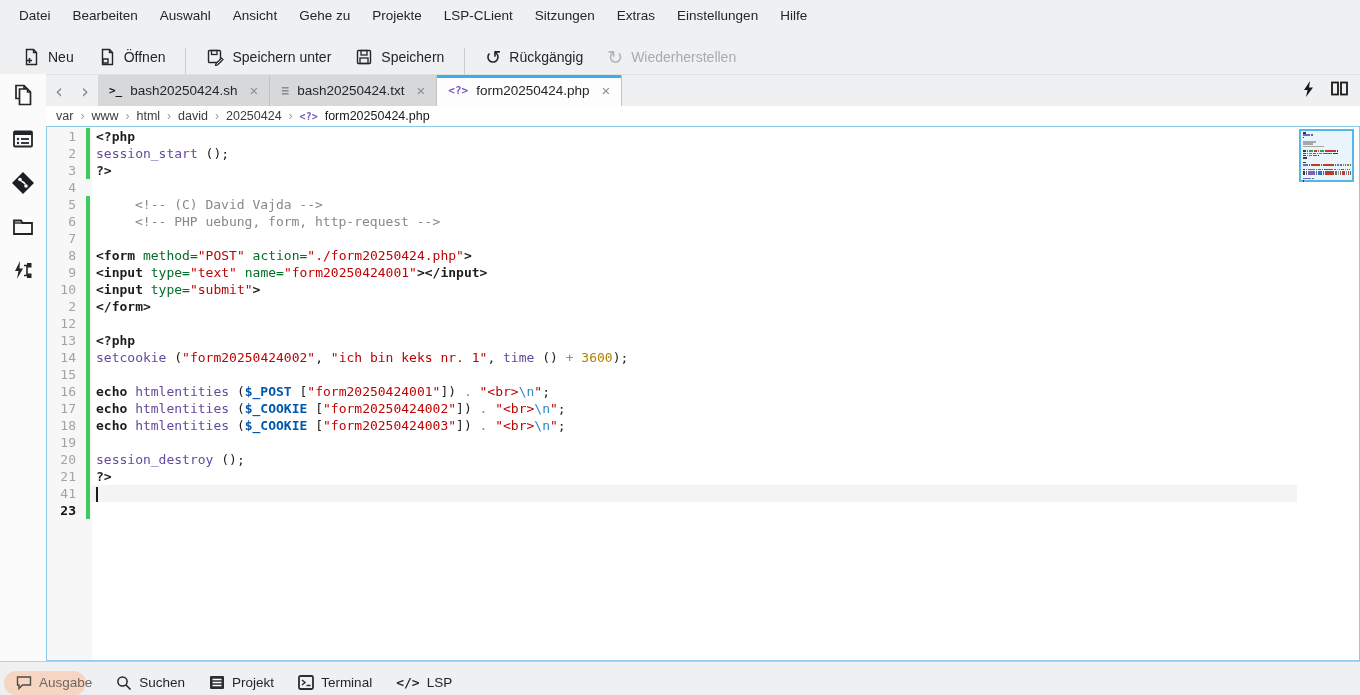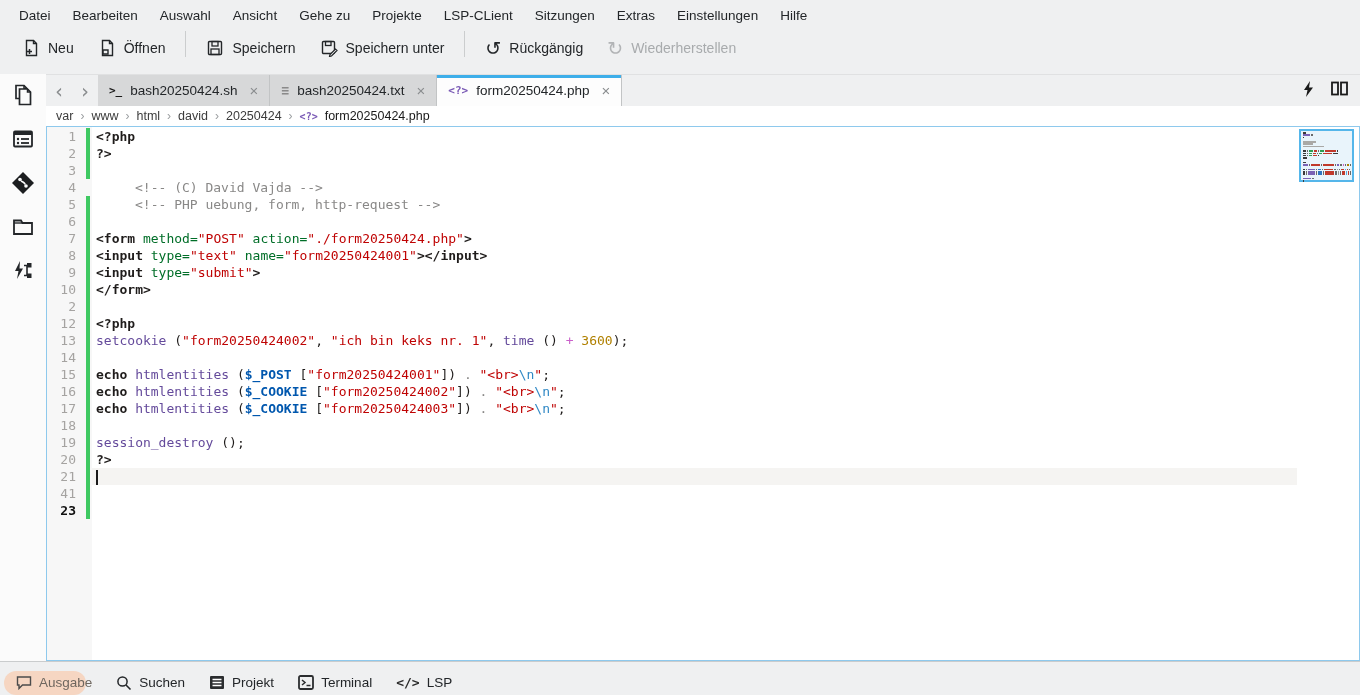--- a/index.html
+++ b/index.html
@@ -5,21 +5,21 @@
   * { box-sizing: border-box; margin: 0; padding: 0; }
   html,body { width:1360px; height:695px; overflow:hidden;
     font-family:"Liberation Sans","DejaVu Sans",sans-serif; background:#eff0f1; color:#232629; }
 
   
   .menubar { height:31px; display:flex; align-items:stretch; padding-left:8px;
     font-size:13.5px; background:#eff0f1; }
   .menu-item { padding:0 11px; line-height:31px; cursor:default; }
 
   
-  .toolbar { height:43px; display:flex; align-items:flex-start; padding-left:10px;
+  .toolbar { height:43px; display:flex; align-items:flex-end; padding-left:10px;
     background:#eff0f1; font-size:14px; }
   .tbtn { display:flex; align-items:center; gap:8px; padding:0 12px; height:34px; border-radius:3px; }
   .tbtn svg { display:block; }
   .tbtn .glyph { font-family:"DejaVu Sans",sans-serif; font-size:19px; line-height:19px; }
   .tbtn.disabled { color:#a8abad; }
   .tsep { width:1px; height:26px; background:#cbcdce; margin:0 8px; }
 
   
   .body-row { display:flex; height:587px; }
   .sidebar { width:46px; background:#fbfbfb; display:flex; flex-direction:column; align-items:center; }
@@ -132,36 +132,36 @@
           <path d="M11.5 1.5 v3 h3" fill="none" stroke="#232629" stroke-width="1.4"></path>
           <path d="M5 11 h5 v4 h-5 z" fill="none" stroke="#232629" stroke-width="1.4"></path>
         </svg>
     </span>
     <span>Öffnen</span>
   </div>
   <div class="tsep"></div>
   <div class="tbtn">
     <span>
       <svg width="18" height="18" viewBox="0 0 18 18">
+          <rect x="2.5" y="2.5" width="12" height="12" rx="1" fill="none" stroke="#232629" stroke-width="1.4"></rect>
+          <rect x="5.5" y="2.5" width="5.5" height="4" fill="none" stroke="#232629" stroke-width="1.3"></rect>
+          <path d="M10 15.5 l5.5 -5.5 1.5 1.5 -5.5 5.5 -2 0.5 z" fill="#eff0f1" stroke="#232629" stroke-width="1.2"></path>
+        </svg>
+    </span>
+    <span>Speichern unter</span>
+  </div>
+  <div class="tbtn">
+    <span>
+      <svg width="18" height="18" viewBox="0 0 18 18">
           <rect x="2.5" y="2.5" width="13" height="13" rx="1" fill="none" stroke="#232629" stroke-width="1.4"></rect>
           <rect x="6" y="2.5" width="6" height="4.5" fill="none" stroke="#232629" stroke-width="1.3"></rect>
           <rect x="5" y="10" width="8" height="5.5" fill="none" stroke="#232629" stroke-width="1.3"></rect>
         </svg>
     </span>
     <span>Speichern</span>
-  </div>
-  <div class="tbtn">
-    <span>
-      <svg width="18" height="18" viewBox="0 0 18 18">
-          <rect x="2.5" y="2.5" width="12" height="12" rx="1" fill="none" stroke="#232629" stroke-width="1.4"></rect>
-          <rect x="5.5" y="2.5" width="5.5" height="4" fill="none" stroke="#232629" stroke-width="1.3"></rect>
-          <path d="M10 15.5 l5.5 -5.5 1.5 1.5 -5.5 5.5 -2 0.5 z" fill="#eff0f1" stroke="#232629" stroke-width="1.2"></path>
-        </svg>
-    </span>
-    <span>Speichern unter</span>
   </div>
   <div class="tsep"></div>
   <div class="tbtn">
     <span class="glyph">↺</span>
     <span>Rückgängig</span>
   </div>
   <div class="tbtn disabled">
     <span class="glyph" style="color:#b2b4b6">↻</span>
     <span>Wiederherstellen</span>
   </div>
@@ -296,20 +296,21 @@
           <div class="gline mod">17</div>
           <div class="gline mod">18</div>
           <div class="gline mod">19</div>
           <div class="gline mod">20</div>
           <div class="gline mod">21</div>
           <div class="gline mod">41</div>
           <div class="gline mod cur">23</div>
         </div>
       <div class="code-col" id="code">
           <div class="cline"><span class="tk-tag">&lt;?php</span></div>
+          <div class="cline"><span class="tk-func">session_start</span><span class="tk-plain"> ();</span></div>
           <div class="cline"><span class="tk-tag">?&gt;</span></div>
           <div class="cline"></div>
           <div class="cline"><span class="tk-comment">&lt;!-- (C) David Vajda --&gt;</span></div>
           <div class="cline"><span class="tk-comment">&lt;!-- PHP uebung, form, http-request --&gt;</span></div>
           <div class="cline"></div>
           <div class="cline"><span class="tk-tag">&lt;form</span><span class="tk-plain"> </span><span class="tk-attr">method=</span><span class="tk-string">"POST"</span><span class="tk-plain"> </span><span class="tk-attr">action=</span><span class="tk-string">"./form20250424.php"</span><span class="tk-tag">&gt;</span></div>
           <div class="cline"><span class="tk-tag">&lt;input</span><span class="tk-plain"> </span><span class="tk-attr">type=</span><span class="tk-string">"text"</span><span class="tk-plain"> </span><span class="tk-attr">name=</span><span class="tk-string">"form20250424001"</span><span class="tk-tag">&gt;&lt;/input&gt;</span></div>
           <div class="cline"><span class="tk-tag">&lt;input</span><span class="tk-plain"> </span><span class="tk-attr">type=</span><span class="tk-string">"submit"</span><span class="tk-tag">&gt;</span></div>
           <div class="cline"><span class="tk-tag">&lt;/form&gt;</span></div>
           <div class="cline"></div>

